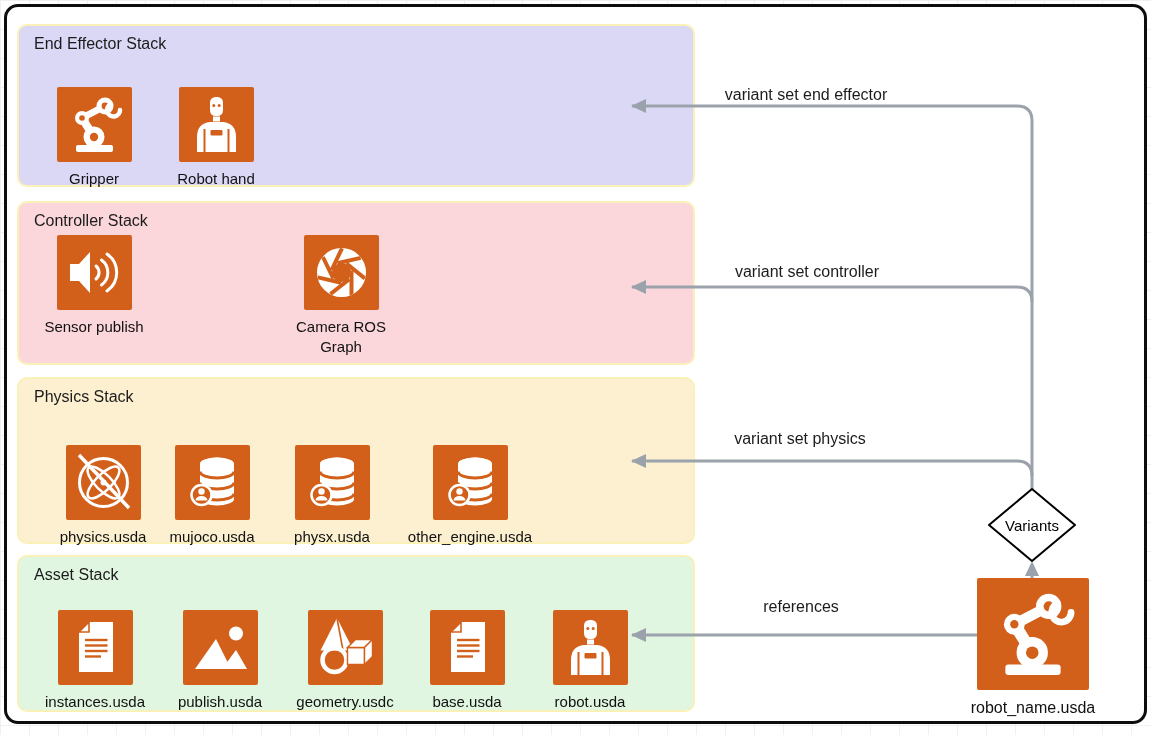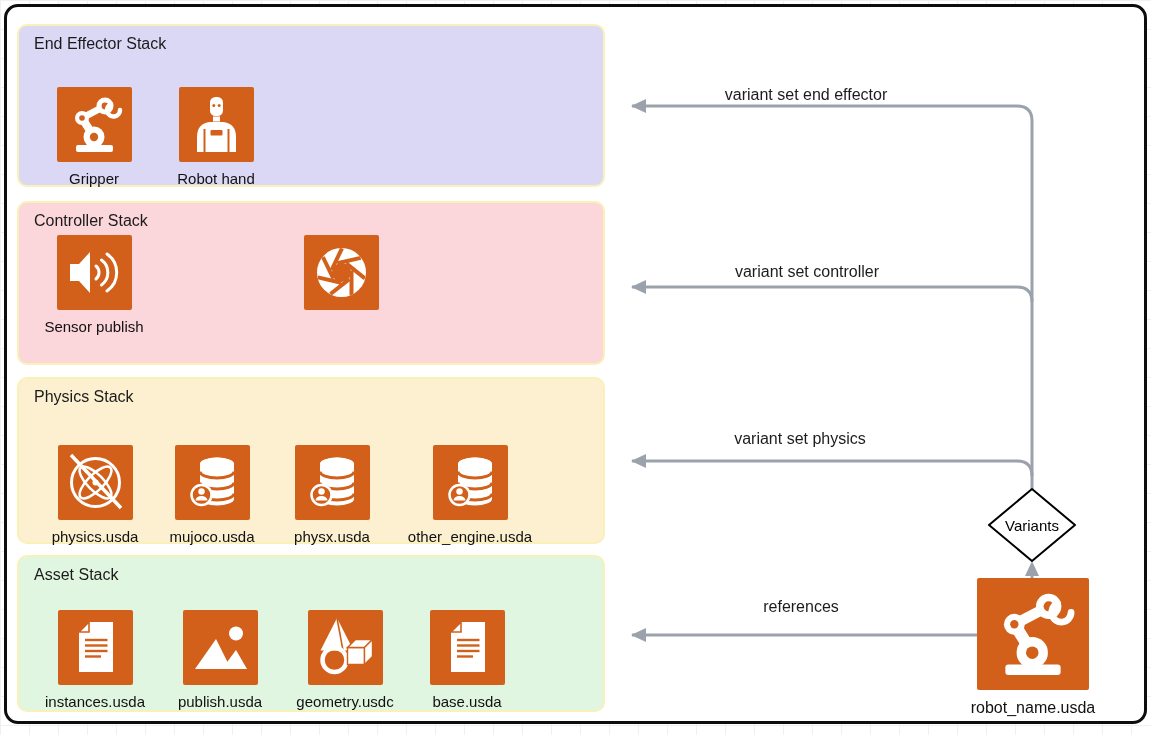--- a/index.html
+++ b/index.html
@@ -9,21 +9,21 @@
     background-image:
       linear-gradient(to right, #eef0f2 1px, transparent 1px),
       linear-gradient(to bottom, #eef0f2 1px, transparent 1px);
     background-size:29px 29px;
   }
   .frame{
     position:absolute; left:4px; top:4px; width:1137px; height:714px;
     background:#ffffff; border:3px solid #0d0d0d; border-radius:14px;
   }
   .panel{
-    position:absolute; left:17px; width:588px;
+    position:absolute; left:17px; width:678px;
     border:2px solid #f9f1b7; border-radius:10px; box-sizing:border-box;
   }
   .panel-title{
     position:absolute; left:15px; top:9px;
     font-size:16px; color:#1b1b1b;
   }
   .node{ position:absolute; text-align:center; }
   .icon-box{
     width:75px; height:75px; margin:0 auto; border-radius:2px;
     background:#D2601B;
@@ -124,27 +124,28 @@
             <line x1="45.3" y1="44.1" x2="26.5" y2="59"></line>
             <line x1="37.2" y1="47.7" x2="13.8" y2="42.4"></line>
             <line x1="29.4" y1="43.6" x2="18.9" y2="22"></line>
             <line x1="27.6" y1="35" x2="38" y2="13.3"></line>
             <line x1="33.3" y1="28.2" x2="56.7" y2="22.9"></line>
             <line x1="42.2" y1="28.4" x2="60.9" y2="43.4"></line>
           </g>
           <circle cx="37.5" cy="37.5" r="9.5" fill="#D2601B"></circle>
         </svg>
       </div>
+      <div class="node-label">Camera ROS Graph</div>
     </div>
   </div>
 
   <div class="panel" style="top:377px;height:167px;background:#FCF0D0;padding-left:12px;">
     <div class="panel-title">Physics Stack</div>
 
-    <div class="node" style="left:8px;top:66px;width:136px;">
+    <div class="node" style="left:16px;top:66px;width:136px;">
       <div class="icon-box">
         <svg viewBox="0 0 75 75">
           <circle cx="37.5" cy="37.5" r="24" stroke="#fff" stroke-width="3" fill="none"></circle>
           <ellipse cx="37.5" cy="37.5" rx="21" ry="8" stroke="#fff" stroke-width="2.5" fill="none" transform="rotate(45 37.5 37.5)"></ellipse>
           <ellipse cx="37.5" cy="37.5" rx="21" ry="8" stroke="#fff" stroke-width="2.5" fill="none" transform="rotate(-45 37.5 37.5)"></ellipse>
           <circle cx="37.5" cy="37.5" r="3" fill="#fff"></circle>
           <line x1="13" y1="10" x2="63" y2="63" stroke="#fff" stroke-width="3.5"></line>
         </svg>
       </div>
       <div class="node-label">physics.usda</div>
@@ -248,20 +249,35 @@
           <path d="M31 12 L31 22 L21 22 Z" fill="#fff" stroke="#D2601B" stroke-width="1.6"></path>
           <line x1="27" y1="30" x2="49.5" y2="30" stroke="#D2601B" stroke-width="2.4"></line>
           <line x1="27" y1="35.5" x2="49.5" y2="35.5" stroke="#D2601B" stroke-width="2.4"></line>
           <line x1="27" y1="41" x2="49.5" y2="41" stroke="#D2601B" stroke-width="2.4"></line>
           <line x1="27" y1="46.5" x2="43" y2="46.5" stroke="#D2601B" stroke-width="2.4"></line>
         </svg>
       </div>
       <div class="node-label">base.usda</div>
     </div>
 
+    <div class="node" style="left:507px;top:53px;width:128px;">
+      <div class="icon-box">
+        <svg viewBox="0 0 75 75">
+          <rect x="31" y="10" width="13" height="19" rx="5.5" fill="#fff"></rect>
+          <circle cx="34.8" cy="18.5" r="1.5" fill="#D2601B"></circle>
+            <circle cx="40.2" cy="18.5" r="1.5" fill="#D2601B"></circle>
+          <rect x="34" y="29.5" width="7" height="5" fill="#fff"></rect>
+          <path d="M18 65 L18 50 Q18 36.5 31 35 L44 35 Q57 36.5 57 50 L57 65 Z" fill="#fff"></path>
+          <line x1="25.5" y1="42" x2="25.5" y2="65" stroke="#D2601B" stroke-width="2"></line>
+          <line x1="49.5" y1="42" x2="49.5" y2="65" stroke="#D2601B" stroke-width="2"></line>
+          <rect x="31.5" y="43" width="12" height="5.5" rx="1" fill="#D2601B"></rect>
+        </svg>
+      </div>
+      <div class="node-label">robot.usda</div>
+    </div>
   </div>
 
   <svg class="overlay" width="1151" height="735" viewBox="0 0 1151 735">
     <g stroke="#9CA2AC" stroke-width="3" fill="none">
       <path d="M632 106 H 1017 Q 1032 106 1032 121 V 489"></path>
       <path d="M632 287 H 1017 Q 1032 287 1032 302"></path>
       <path d="M632 461 H 1017 Q 1032 461 1032 476"></path>
       <path d="M977 635 H 632"></path>
       <path d="M1032 578 V 574"></path>
     </g>

